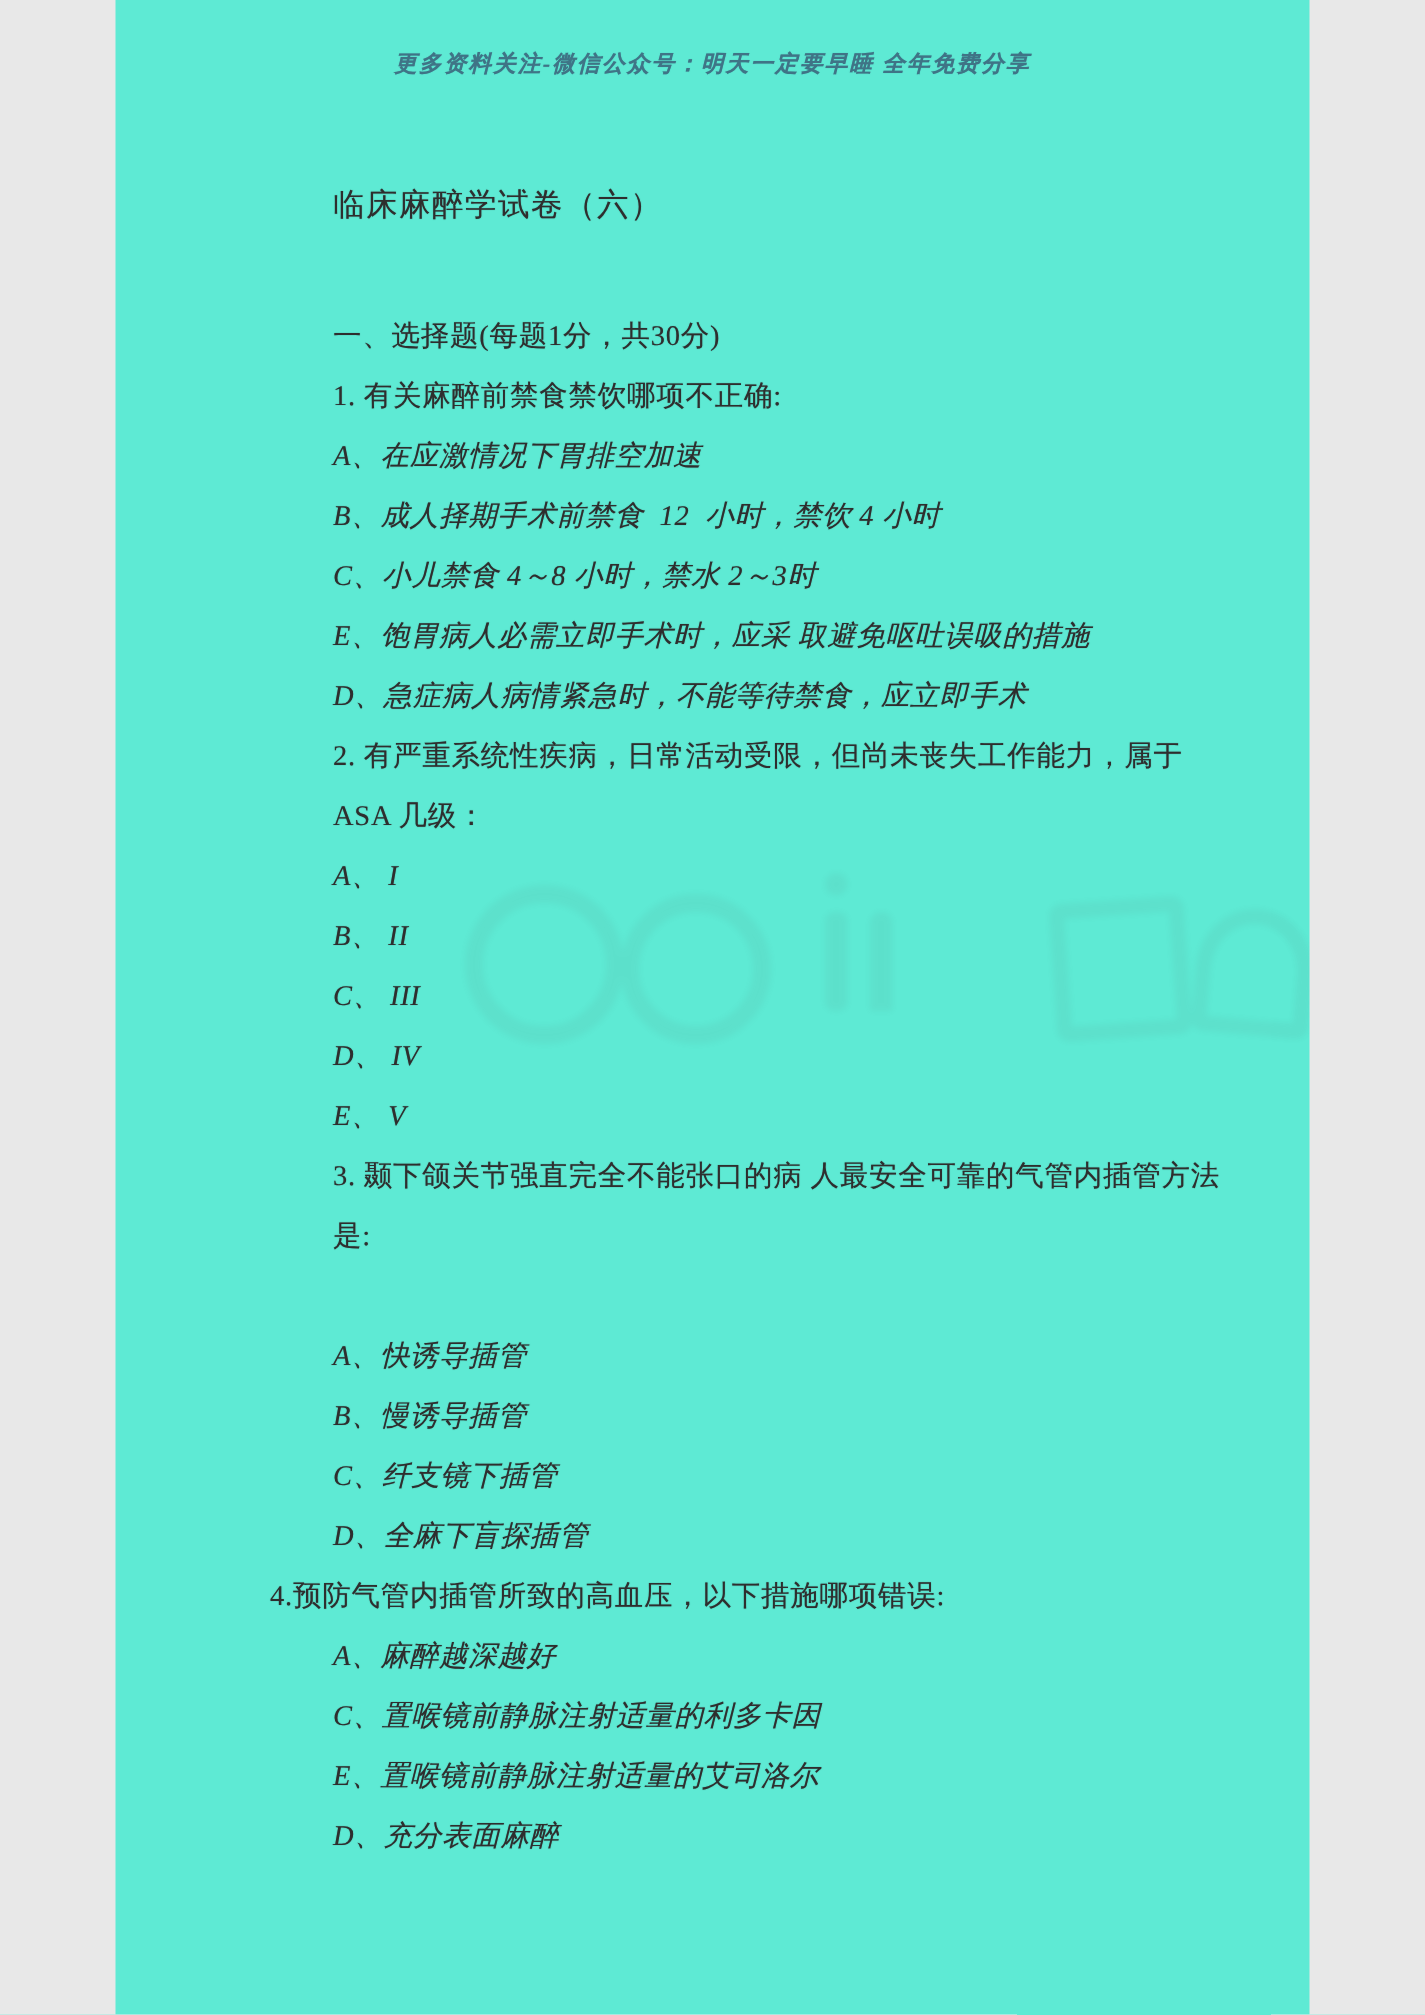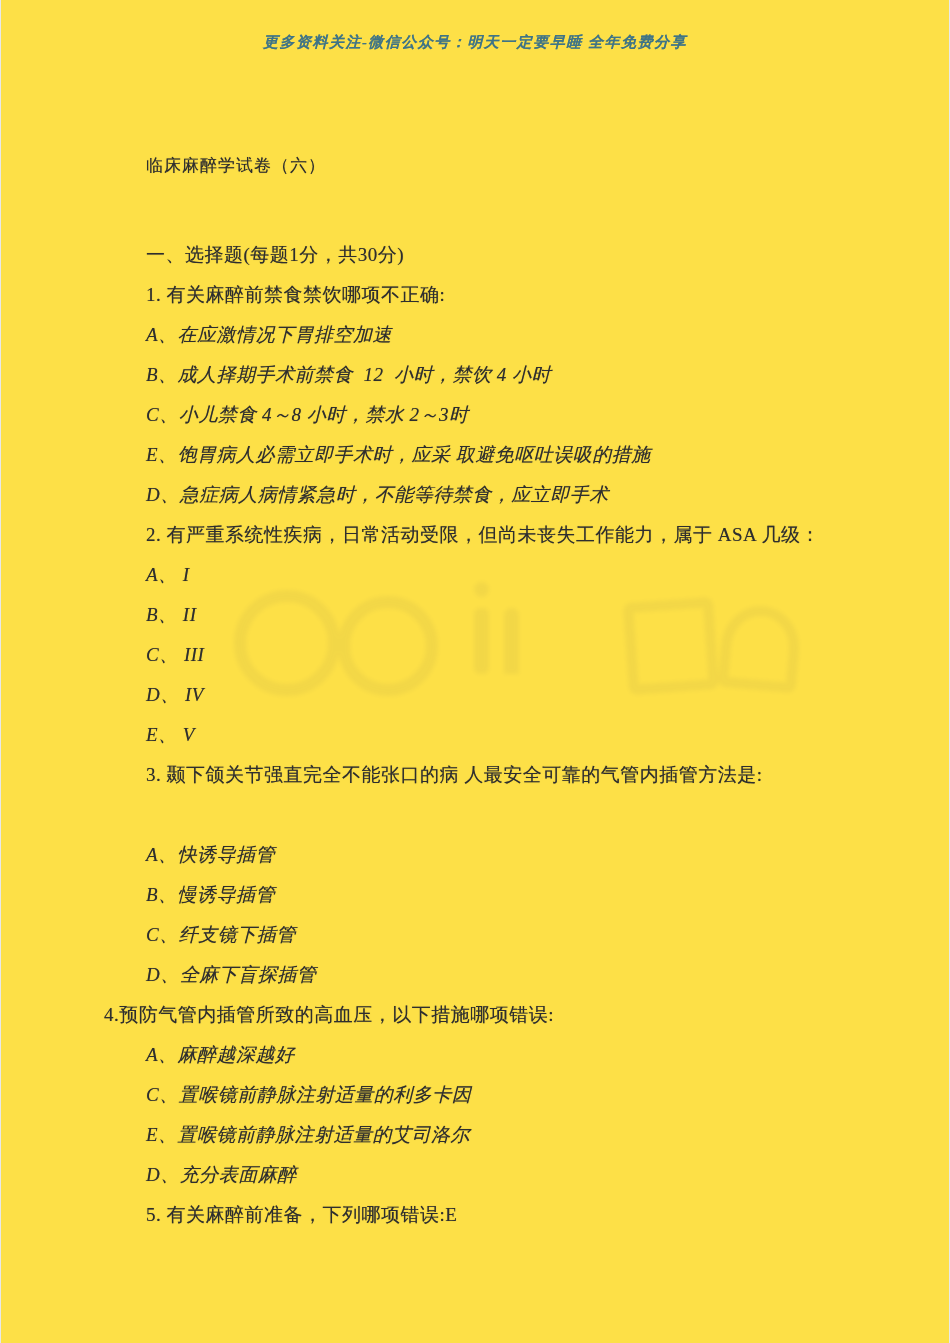--- a/index.html
+++ b/index.html
@@ -1,20 +1,20 @@
 <!DOCTYPE html>
 <html><head>
 <meta charset="utf-8">
 <style>
   html,body{margin:0;padding:0;background:#e8e8e8;}
   .page{
     position:relative;
-    width:948px;height:1343px;
+    width:796px;height:1343px;
     margin:0 auto;
-    background:#fde047;
+    background:#5eead4;
     overflow:hidden;
     font-family:"Liberation Serif","DejaVu Serif",serif;
     color:#2e2e2e;
   }
   .promo-header{
     position:absolute;top:33px;left:0;width:100%;
     text-align:center;
     font-size:15px;
     font-weight:bold;
     font-style:italic;
@@ -25,21 +25,21 @@
   .content{
     position:absolute;top:116px;left:145px;right:55px;
   }
   .line{
     min-height:40px;
     line-height:40px;
     font-size:19px;
     white-space:pre-wrap;
     text-shadow:0 0 0.7px rgba(50,50,50,0.55);
   }
-  .line.title{font-size:17px;letter-spacing:1px;margin-top:30px;}
+  .line.title{font-size:21px;letter-spacing:1px;}
   .line.section{margin-top:49px;letter-spacing:0.5px;}
   .line.question{letter-spacing:0.5px;}
   .line.option{letter-spacing:0.5px;font-style:italic;}
   .line.outdent{margin-left:-42px;}
   .line.blank{height:40px;}
   
   .watermark{
     position:absolute;left:215px;top:572px;width:580px;height:130px;
     opacity:0.055;filter:blur(2px);pointer-events:none;
   }
@@ -91,16 +91,15 @@
       <div class="line blank"></div>
       <div class="line option">A、快诱导插管</div>
       <div class="line option">B、慢诱导插管</div>
       <div class="line option">C、纤支镜下插管</div>
       <div class="line option">D、全麻下盲探插管</div>
       <div class="line question outdent">4.预防气管内插管所致的高血压，以下措施哪项错误:</div>
       <div class="line option">A、麻醉越深越好</div>
       <div class="line option">C、置喉镜前静脉注射适量的利多卡因</div>
       <div class="line option">E、置喉镜前静脉注射适量的艾司洛尔</div>
       <div class="line option">D、充分表面麻醉</div>
-      <div class="line question">5. 有关麻醉前准备，下列哪项错误:E</div>
     </div>
 
 </div>
 
 </body></html>

